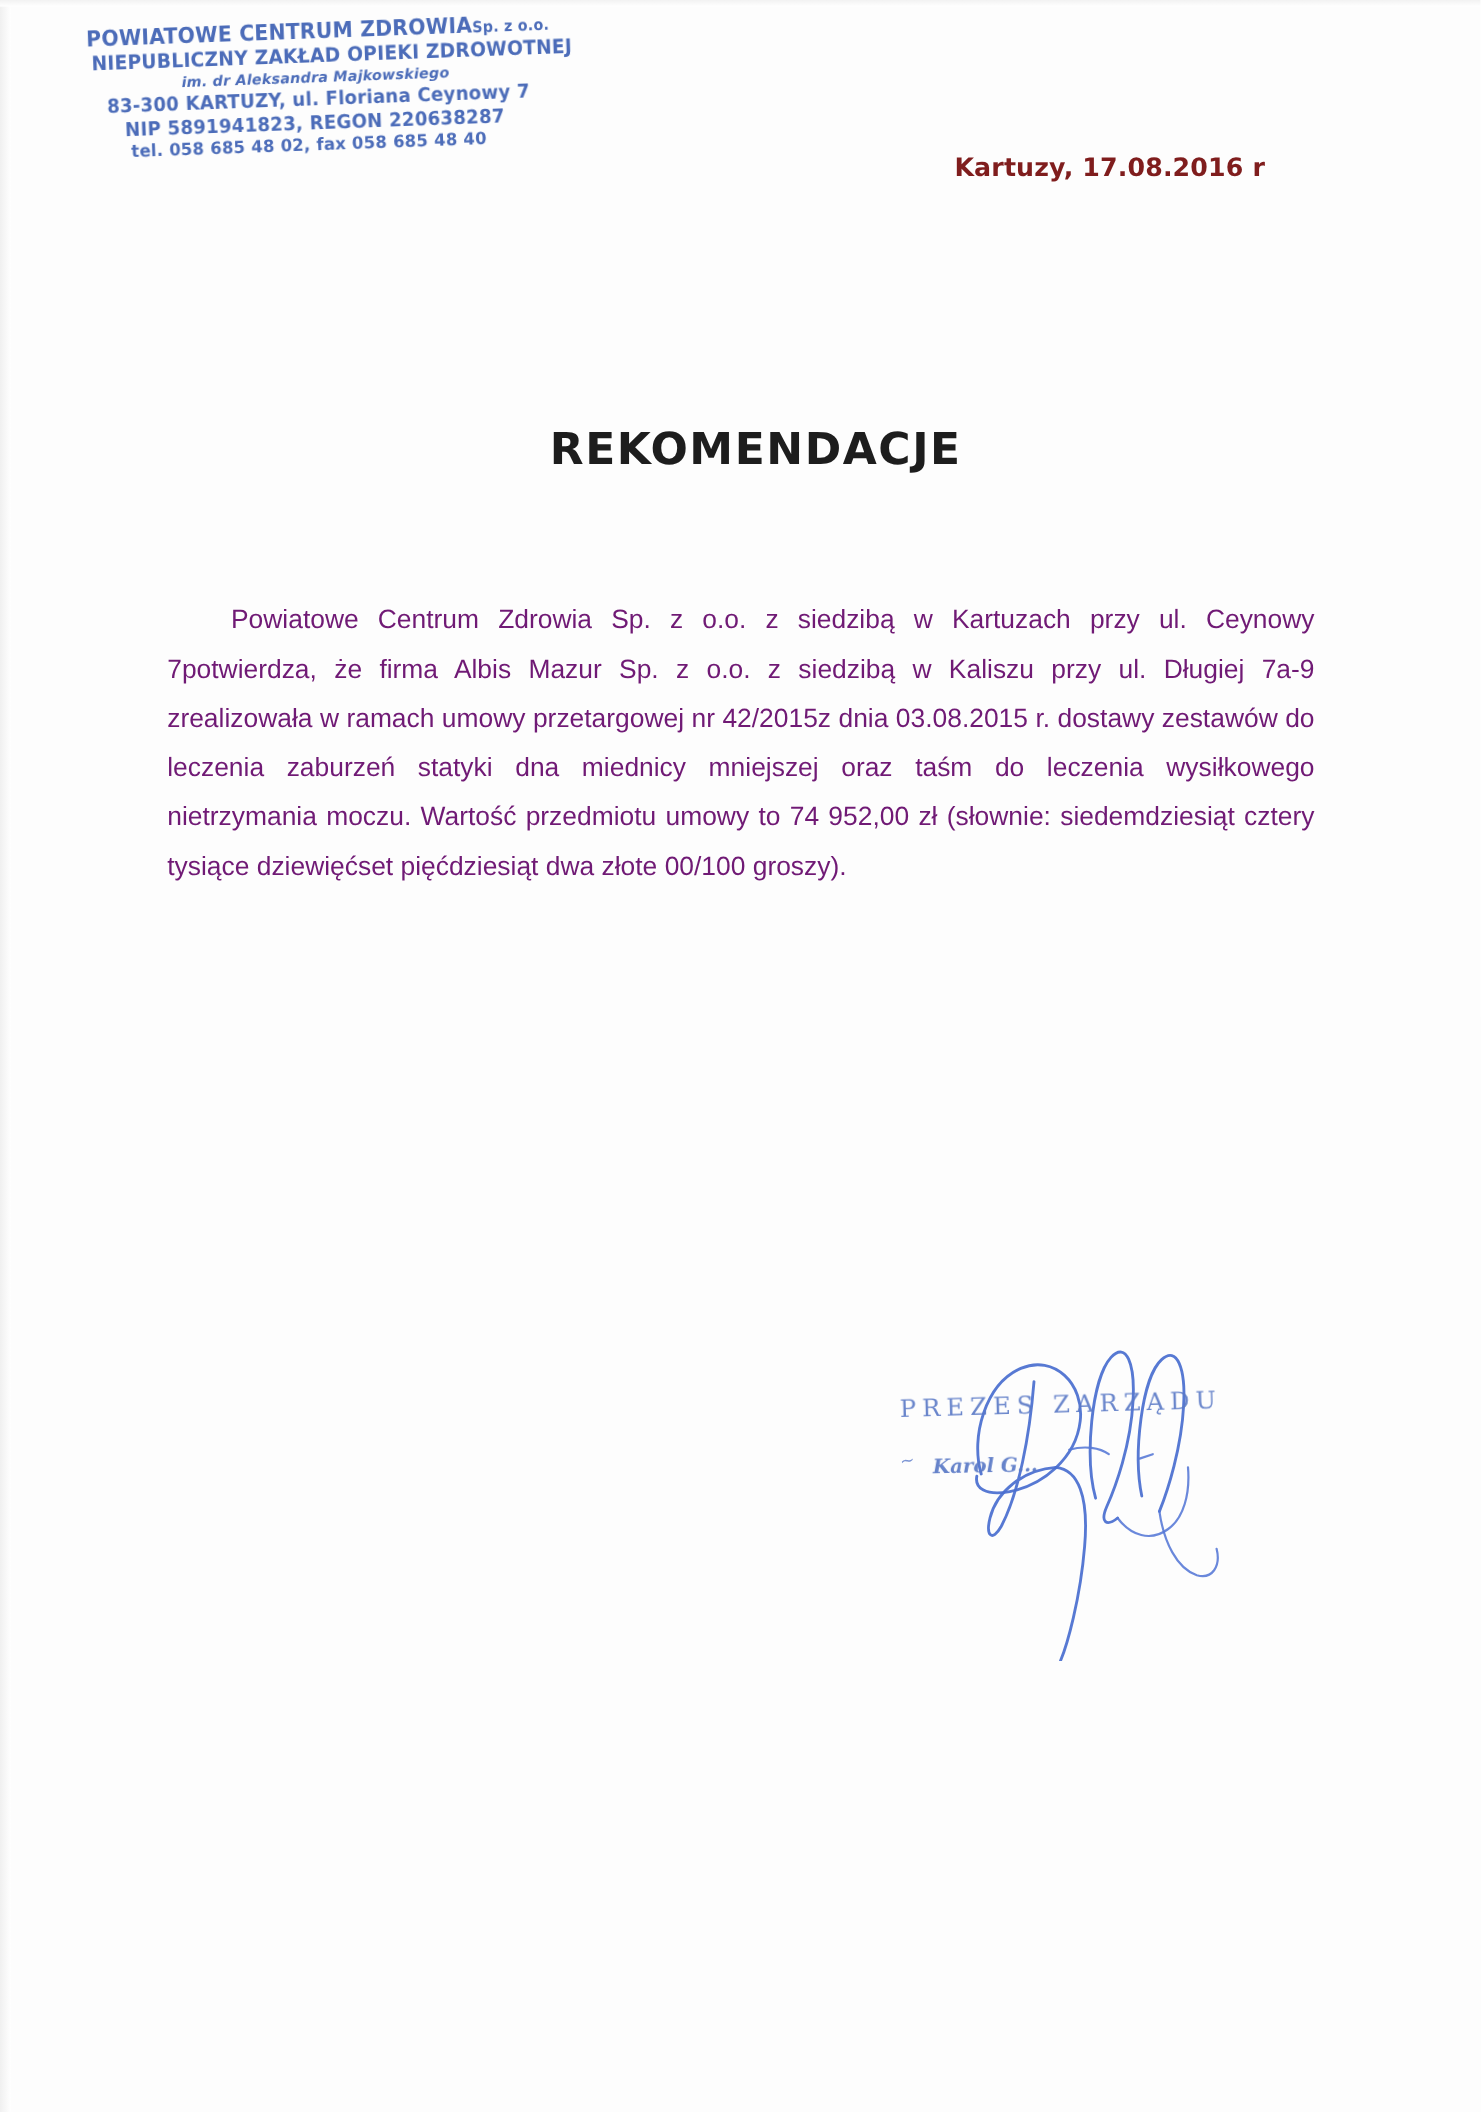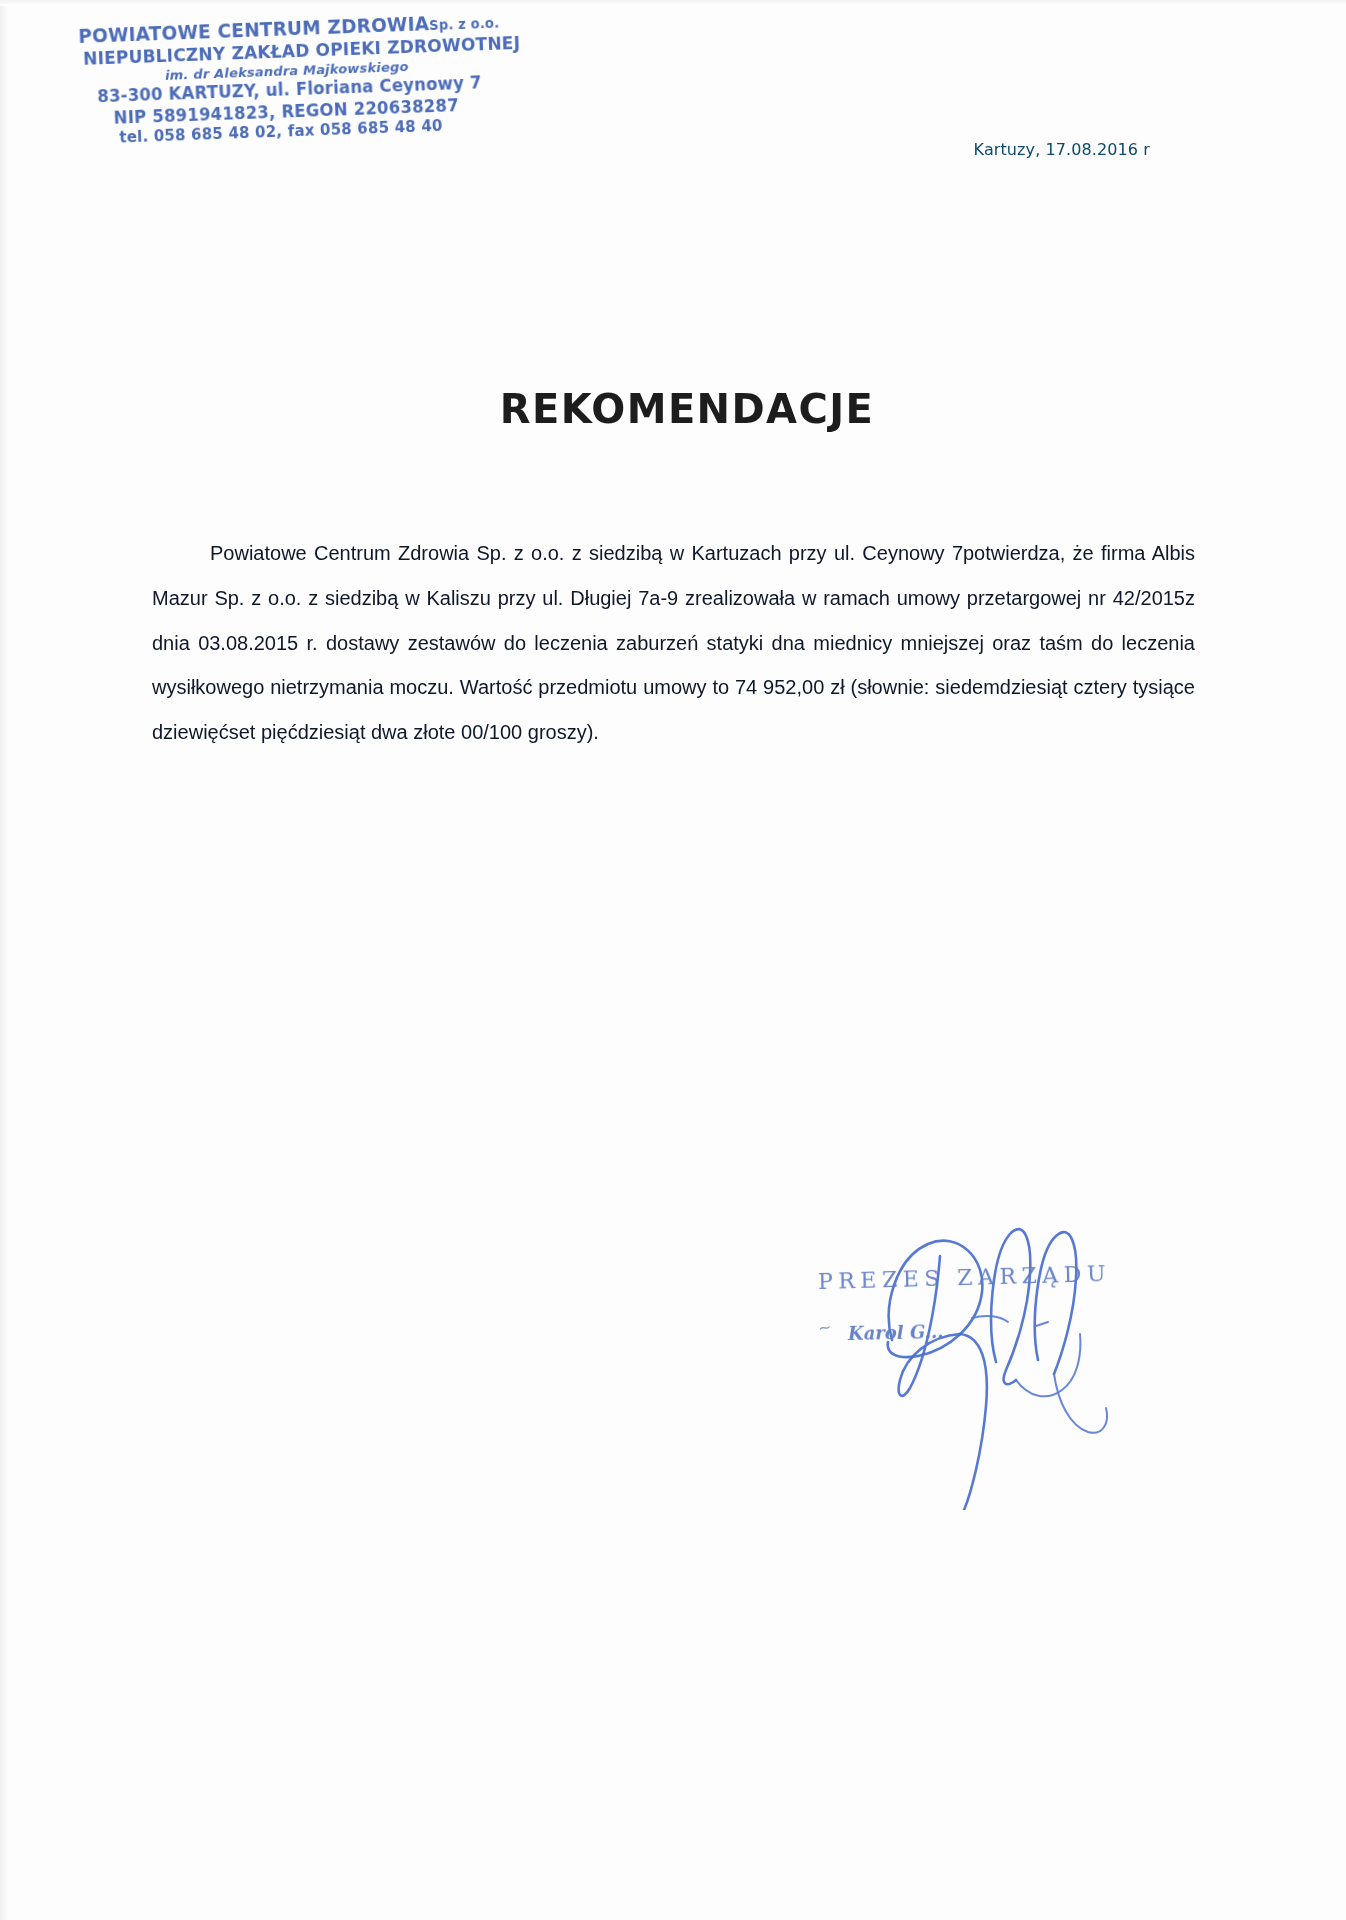--- a/index.html
+++ b/index.html
@@ -79,23 +79,23 @@
     margin-top: 2px;
     transform: scaleY(1.03) translateX(-16px);
   }
 
   
   .date-line {
     position: absolute;
     right: 196px;
     top: 140px;
     font-family: "DejaVu Sans", sans-serif;
-    font-size: 16px;
-    font-weight: normal;
-    color: #0c4a6e;
+    font-size: 23px;
+    font-weight: bold;
+    color: #7f1d1d;
     letter-spacing: 0.1px;
     white-space: nowrap;
   }
 
   
   .title {
     position: absolute;
     left: 0;
     right: 0;
     top: 386px;
@@ -110,27 +110,27 @@
 
   
   .body-block {
     position: absolute;
     left: 152px;
     top: 527px;
     width: 1043px;
   }
   .para {
     font-family: "Liberation Sans", sans-serif;
-    font-size: 20px;
+    font-size: 24px;
     line-height: 44.8px;
     text-align: justify;
     text-justify: inter-word;
-    color: #0f172a;
+    color: #701a75;
     text-indent: 58px;
-    margin: 4px 0 29px 0;
+    margin: 15px 0 29px 0;
     hyphens: none;
   }
   .para:last-child { margin-bottom: 0; }
 
   
   .signature-area {
     position: absolute;
     left: 800px;
     top: 1210px;
     width: 330px;

